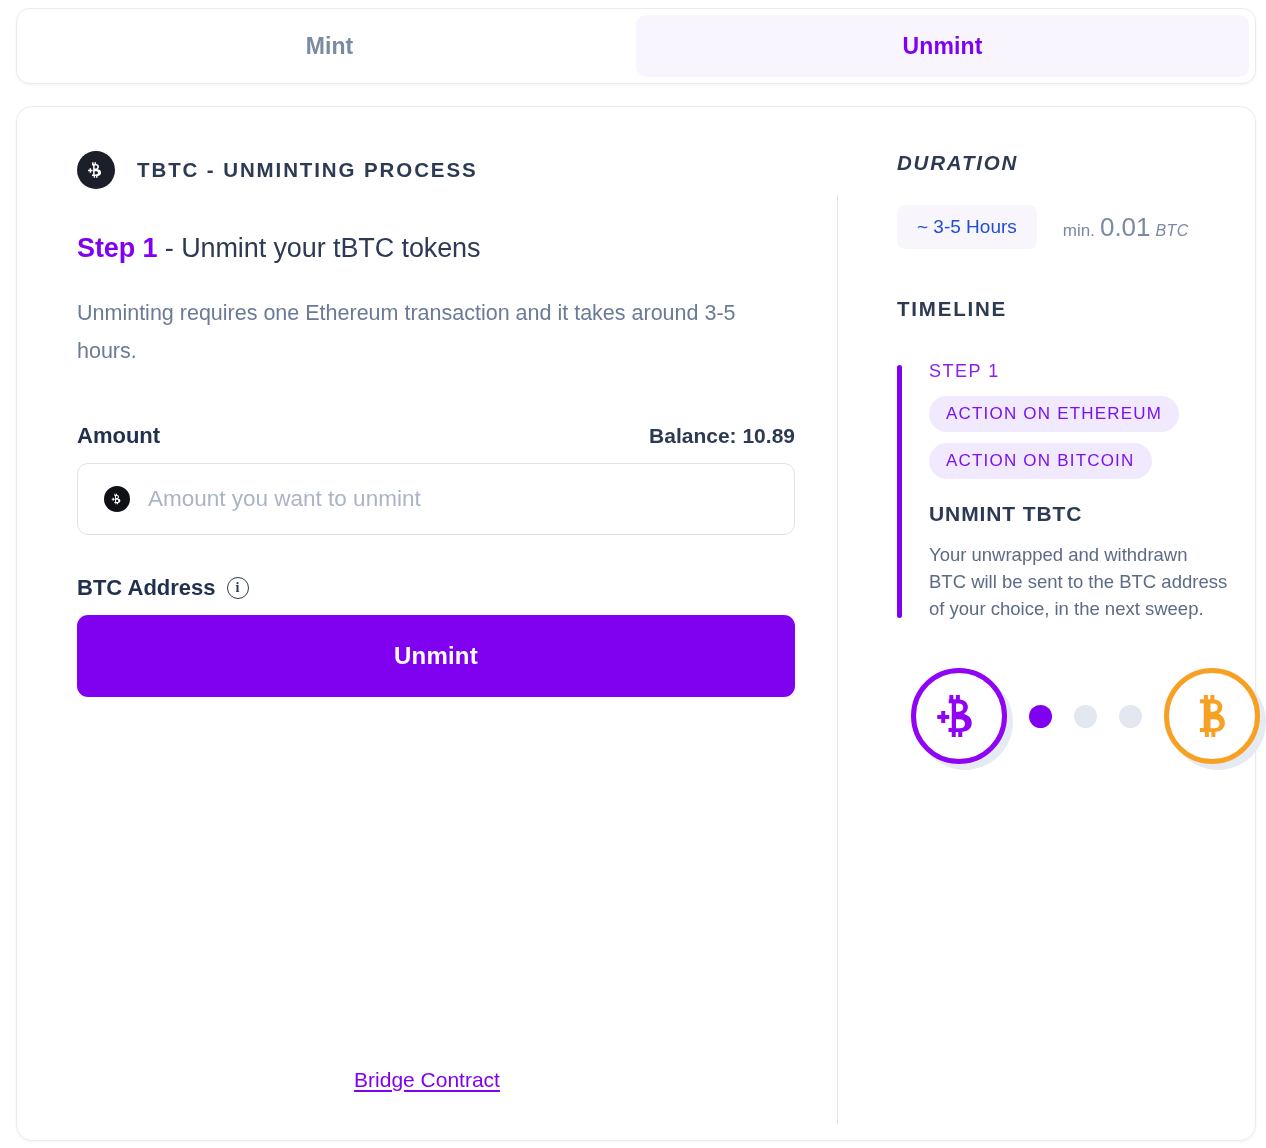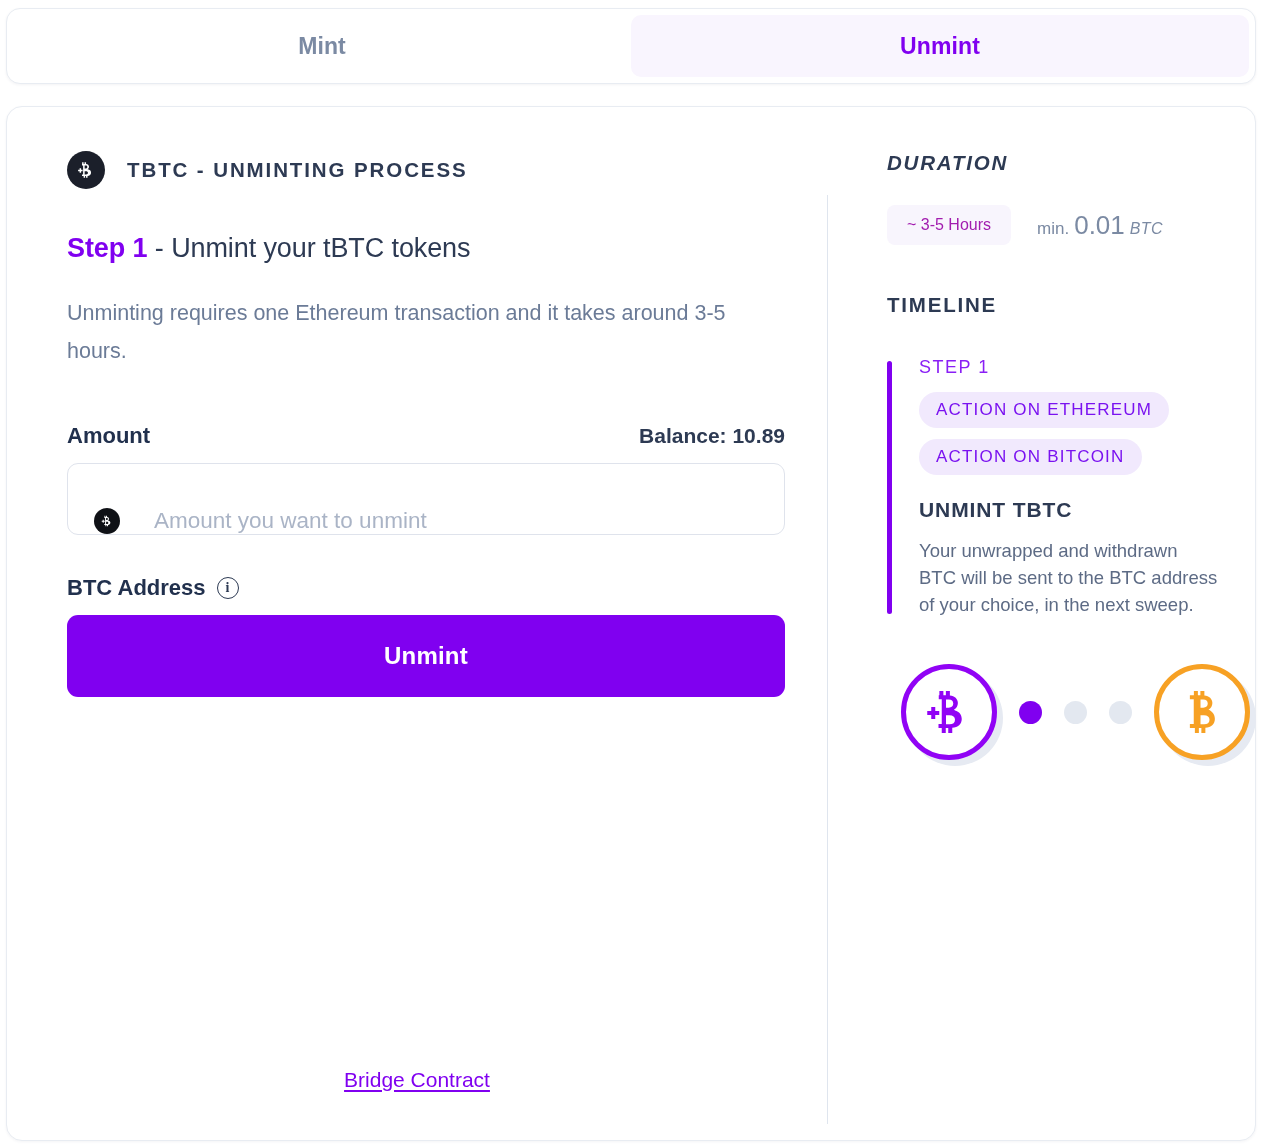--- a/index.html
+++ b/index.html
@@ -8,21 +8,21 @@
     width: 1266px;
     height: 1148px;
     background: #ffffff;
     font-family: "Liberation Sans", sans-serif;
     -webkit-font-smoothing: antialiased;
   }
 
   .page {
     width: 1266px;
     height: 1148px;
-    padding: 8px 10px 0 6px;
+    padding: 8px 10px 0 16px;
     position: relative;
     overflow: hidden;
   }
 
   
   .tabbar {
     height: 76px;
     background: #ffffff;
     border: 1px solid #e8ecf2;
     border-radius: 14px;
@@ -150,23 +150,23 @@
     line-height: 1;
     cursor: pointer;
   }
 
   .input-box {
     width: 718px;
     height: 72px;
     border: 1.4px solid #dfe3ec;
     border-radius: 11px;
     display: flex;
-    align-items: flex-end;
+    align-items: center;
     padding: 0 26px;
-    gap: 34px;
+    gap: 18px;
     background: #fff;
     cursor: text;
   }
   .input-box .ph {
     font-size: 22.5px;
     color: #aab4c6;
   }
   .amount-gap { margin-bottom: 40px; }
   .addr-gap   { margin-bottom: 62px; }
 
@@ -217,22 +217,22 @@
   .duration-head { margin-bottom: 30px; font-style: italic; }
 
   .duration-row {
     display: flex;
     align-items: center;
     gap: 26px;
     margin-bottom: 48px;
   }
   .pill-duration {
     background: #f8f5fd;
-    color: #a21caf;
-    font-size: 16px;
+    color: #1d4ed8;
+    font-size: 19px;
     padding: 11px 20px;
     border-radius: 8px;
     white-space: nowrap;
   }
   .min-amount {
     color: #7b8aa3;
     white-space: nowrap;
     display: flex;
     align-items: baseline;
     gap: 5px;

